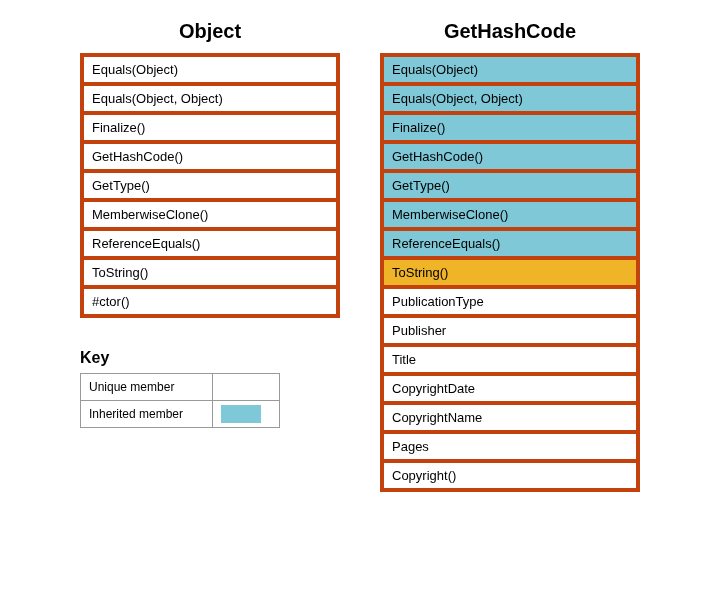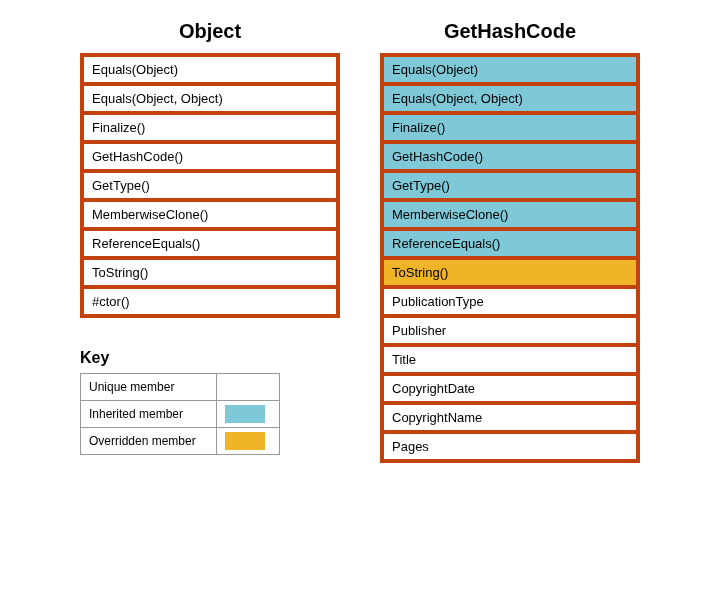--- a/index.html
+++ b/index.html
@@ -117,26 +117,20 @@
               <td>
                 <div class="key-color-box row-unique"></div>
               </td>
             </tr>
             <tr>
               <td>Inherited member</td>
               <td>
                 <div class="key-color-box row-inherited"></div>
               </td>
             </tr>
-            <tr>
-              <td>Overridden member</td>
-              <td>
-                <div class="key-color-box row-overridden"></div>
-              </td>
-            </tr>
           </tbody>
       </table>
     </div>
   </div>
 
   <div class="column">
     <div class="column-title">GetHashCode</div>
     <table class="class-table">
       <tbody id="publication-tbody">
           <tr>
@@ -174,16 +168,19 @@
           </tr>
           <tr>
             <td class="row-unique">CopyrightDate</td>
           </tr>
           <tr>
             <td class="row-unique">CopyrightName</td>
           </tr>
           <tr>
             <td class="row-unique">Pages</td>
           </tr>
+          <tr>
+            <td class="row-unique">Copyright()</td>
+          </tr>
         </tbody>
     </table>
   </div>
 </div>
 
 </body></html>

